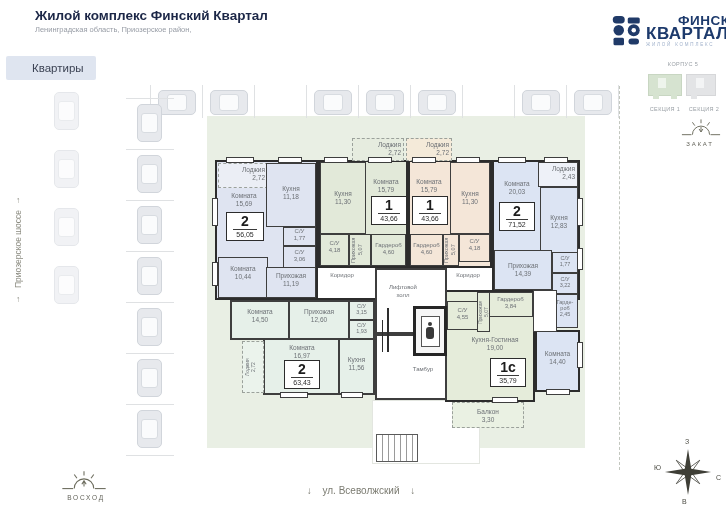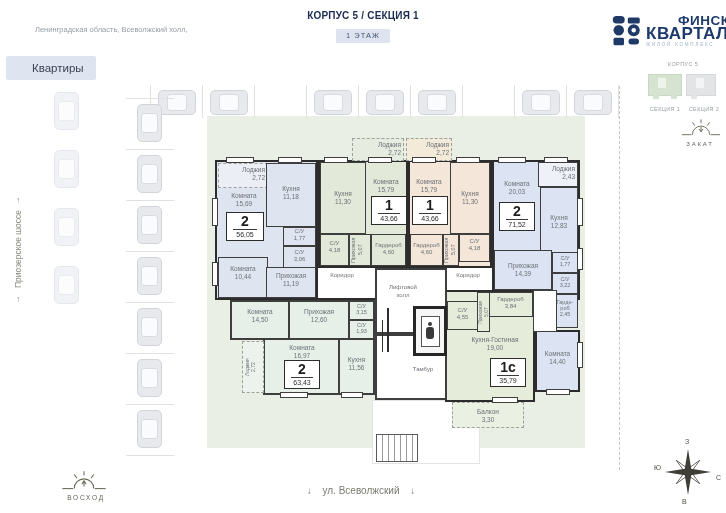--- a/index.html
+++ b/index.html
@@ -40,27 +40,24 @@
   .sun-lbl{position:absolute;font-size:6px;letter-spacing:1.8px;color:#63635a;text-align:center;z-index:10;}
   .street{color:#7b7b71;z-index:10;position:absolute;}
   .comp-lbl{position:absolute;font-size:7px;color:#4c4c44;z-index:10;}
   .wallbar{position:absolute;background:#2e2e2e;z-index:4;}
 </style>
 </head>
 <body>
 
 <div id="stage">
 
-  <div class="sub" style="left:35px;top:25px;">Ленинградская область, Всеволжский холл,</div>
+  <div class="ttl" style="left:35px;top:8px;font-size:13.5px;">Жилой комплекс Финский Квартал</div>
+  <div class="sub" style="left:35px;top:25px;">Ленинградская область, Приозерское район,</div>
   <div class="tab" style="left:6px;top:56px;width:90px;height:24px;">Квартиры</div>
 
-  <div class="abs" style="left:283px;top:10px;width:160px;text-align:center;z-index:10;">
-    <div style="font-size:10px;font-weight:bold;color:#1a2a50;letter-spacing:.2px;">КОРПУС 5 / СЕКЦИЯ 1</div>
-    <div style="margin-top:3px;"><span class="floorbadge">1 ЭТАЖ</span></div>
-  </div>
 
   <div class="abs" style="left:612px;top:15px;z-index:10;">
     <svg width="30" height="32" viewBox="0 0 40 42">
       <g fill="#203a68">
         <rect x="1" y="1" width="16" height="10" rx="5"></rect>
         <circle cx="9" cy="20" r="7"></circle>
         <rect x="2" y="30" width="14" height="10" rx="2"></rect>
         <rect x="21" y="3" width="16" height="8" rx="2"></rect>
         <circle cx="29" cy="20" r="8"></circle>
         <rect x="22" y="31" width="14" height="8" rx="4"></rect>

